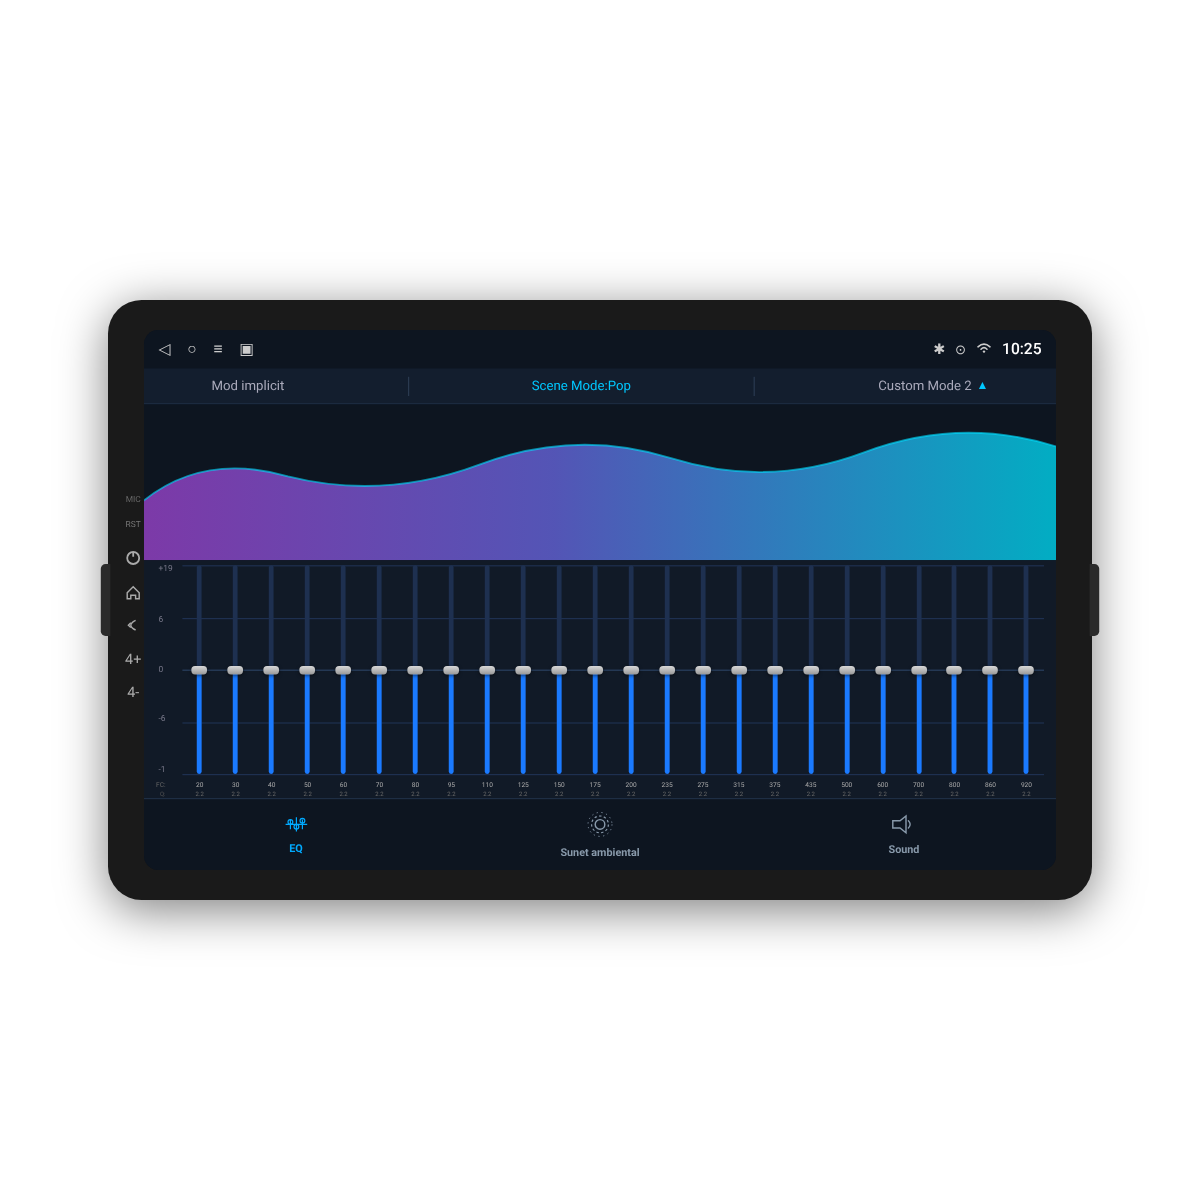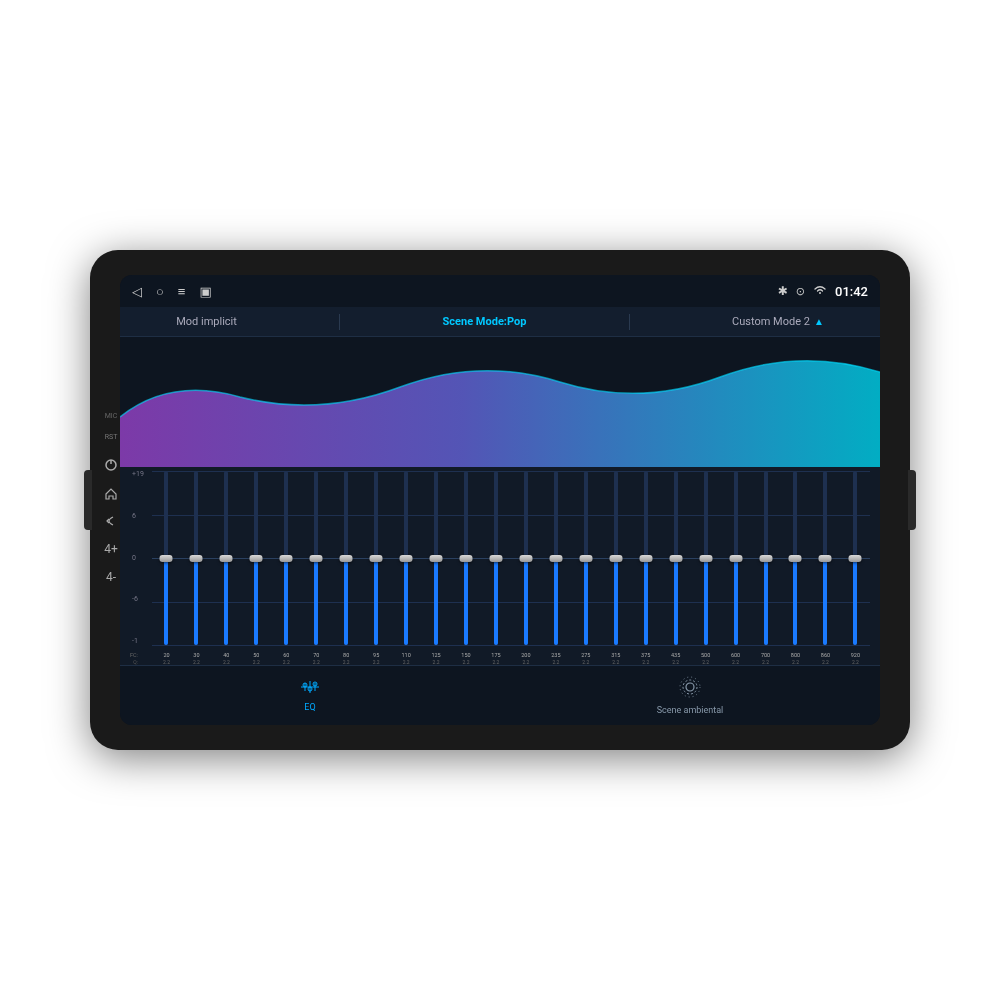--- a/index.html
+++ b/index.html
@@ -130,21 +130,20 @@
       flex-shrink: 0;
     }
     .mode-item {
       color: #aab;
       font-size: 11px;
       cursor: pointer;
       padding: 0 10px;
     }
     .mode-item.active {
       color: #00c8ff;
-      font-weight: bold;
     }
     .mode-item.right {
       display: flex;
       align-items: center;
       gap: 4px;
     }
     .mode-divider {
       width: 1px;
       height: 16px;
       background: #2a3a50;
@@ -178,20 +177,21 @@
     }
 
     
     .tab-bar {
       height: 60px;
       background: #0d1520;
       display: flex;
       align-items: center;
       border-top: 1px solid #1e2e44;
       flex-shrink: 0;
+      font-weight: bold;
     }
     .tab-item {
       flex: 1;
       display: flex;
       flex-direction: column;
       align-items: center;
       justify-content: center;
       gap: 4px;
       cursor: pointer;
       color: #8899aa;
@@ -251,21 +251,21 @@
       <div class="status-right">
         <span style="font-size:12px;">✱</span>
         <span style="font-size:11px;">⊙</span>
         <span style="font-size:11px;">
           <svg width="14" height="10" viewBox="0 0 14 10">
               <path d="M7 8 L7 8" stroke="#ccc" stroke-width="2" stroke-linecap="round"></path>
               <path d="M4.5 6 Q7 3.5 9.5 6" fill="none" stroke="#ccc" stroke-width="1.3" stroke-linecap="round"></path>
               <path d="M2 4 Q7 -0.5 12 4" fill="none" stroke="#ccc" stroke-width="1.3" stroke-linecap="round"></path>
             </svg>
         </span>
-        <span class="time">01:42</span>
+        <span class="time">10:25</span>
       </div>
     </div>
 
     <div class="mode-bar">
       <span class="mode-item">Mod implicit</span>
       <div class="mode-divider"></div>
       <span class="mode-item active">Scene Mode:Pop</span>
       <div class="mode-divider"></div>
       <span class="mode-item right">
         <span>Custom Mode 2</span>
@@ -672,17 +672,26 @@
         <span class="tab-label">EQ</span>
       </div>
       <div class="tab-item">
         <div class="tab-icon">
           <svg width="22" height="22" viewBox="0 0 22 22">
             <circle cx="11" cy="11" r="4" fill="none" stroke="#8899aa" stroke-width="1.2"></circle>
             <circle cx="11" cy="11" r="7" fill="none" stroke="#8899aa" stroke-width="1" stroke-dasharray="2 2"></circle>
             <circle cx="11" cy="11" r="10" fill="none" stroke="#8899aa" stroke-width="0.8" stroke-dasharray="1 3"></circle>
           </svg>
         </div>
-        <span class="tab-label">Scene ambiental</span>
+        <span class="tab-label">Sunet ambiental</span>
+      </div>
+      <div class="tab-item">
+        <div class="tab-icon">
+          <svg width="22" height="18" viewBox="0 0 22 18">
+            <polygon points="2,6 8,6 13,2 13,16 8,12 2,12" fill="none" stroke="#8899aa" stroke-width="1.2"></polygon>
+            <path d="M15,6 Q18,9 15,12" fill="none" stroke="#8899aa" stroke-width="1.2" stroke-linecap="round"></path>
+          </svg>
+        </div>
+        <span class="tab-label">Sound</span>
       </div>
     </div>
   </div>
 </div>
 
 </body></html>

